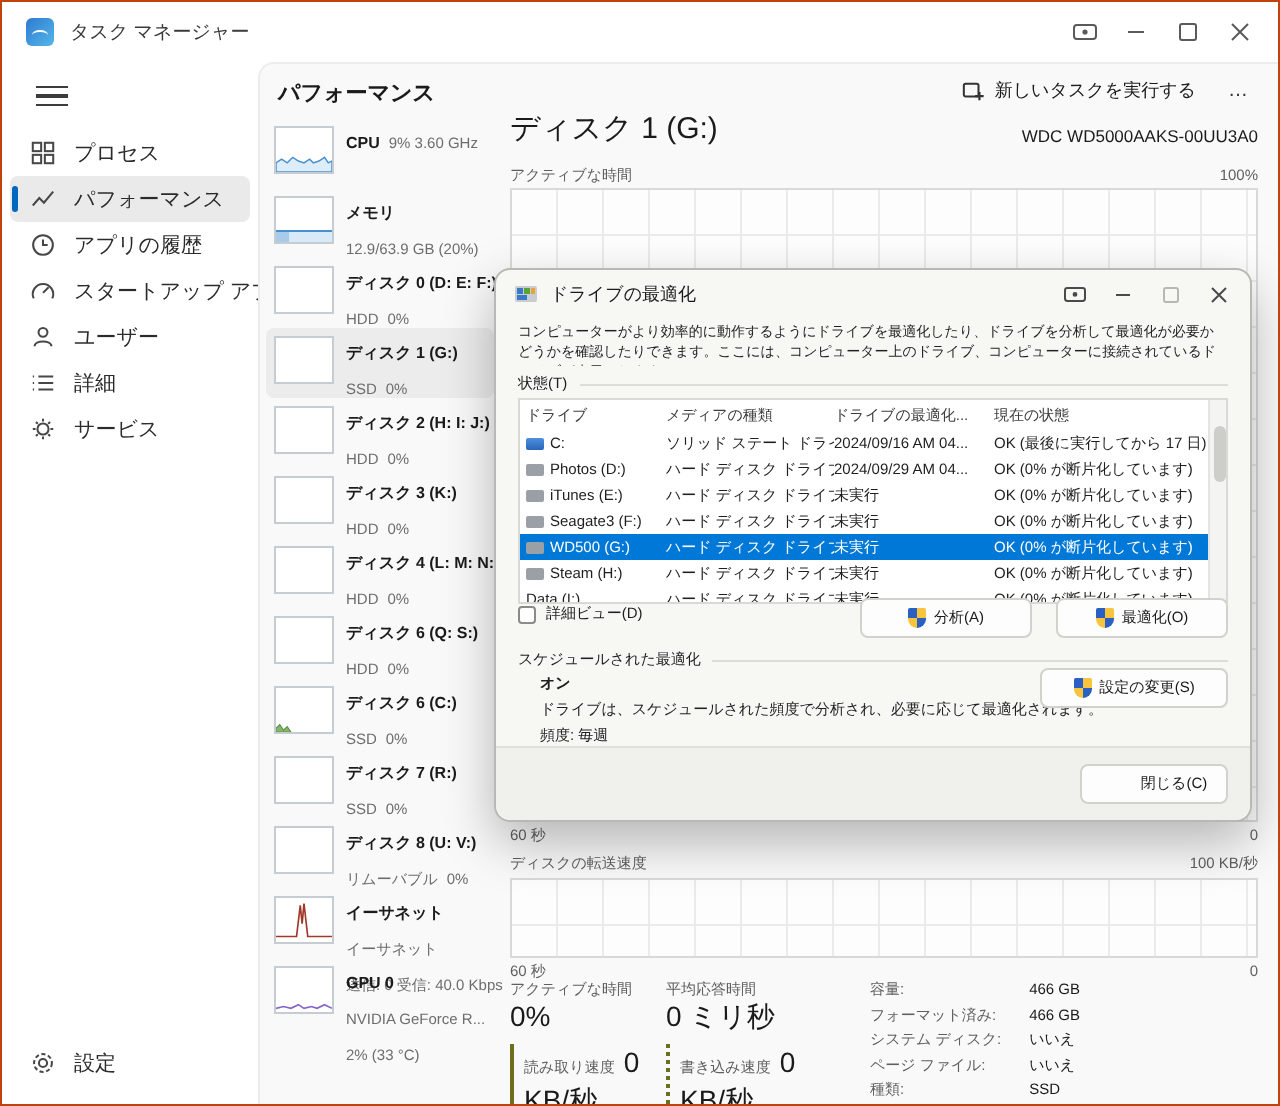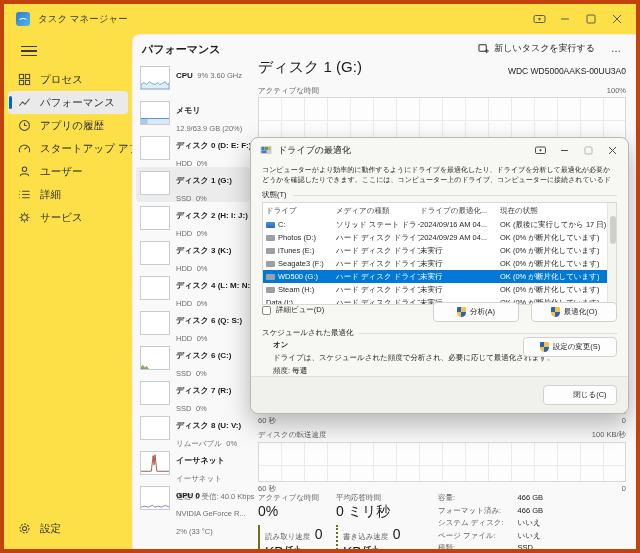--- a/index.html
+++ b/index.html
@@ -1,17 +1,17 @@
 <!DOCTYPE html>
 <html><head>
 <meta charset="utf-8">
 <style>
   html,body{margin:0;padding:0;background:#e8e8e8;}
-  .window{position:relative;width:640px;height:553px;background:#fde047;
-    font-family:"Liberation Sans",sans-serif;overflow:hidden;border:4px solid #c2410c;box-sizing:border-box;}
+  .window{position:relative;width:640px;height:553px;background:#ffffff;
+    font-family:"Liberation Sans",sans-serif;overflow:hidden;border:1px solid #c2410c;box-sizing:border-box;}
   *,*::before,*::after{box-sizing:border-box;}
 
   
   .titlebar{position:absolute;top:0;left:0;right:0;height:30px;display:flex;align-items:center;gap:8px;padding-left:12px;}
   .tm-appicon{width:14px;height:14px;border-radius:3px;background:linear-gradient(135deg,#2f7ad1,#54b7e8);position:relative;flex:none;}
   .tm-appicon::after{content:"";position:absolute;left:3px;top:6px;width:8px;height:5px;border-top:1.5px solid #fff;border-radius:50% 50% 0 0;}
   .titlebar-title{font-size:9.5px;color:#3a3a3a;}
   .titlebar-controls{position:absolute;right:6px;top:0;height:30px;display:flex;align-items:center;gap:0;}
   .capbtn{width:26px;height:24px;display:flex;align-items:center;justify-content:center;color:#5a5a5a;}
   .capbtn svg{stroke:#5a5a5a;fill:none;stroke-width:1;}

